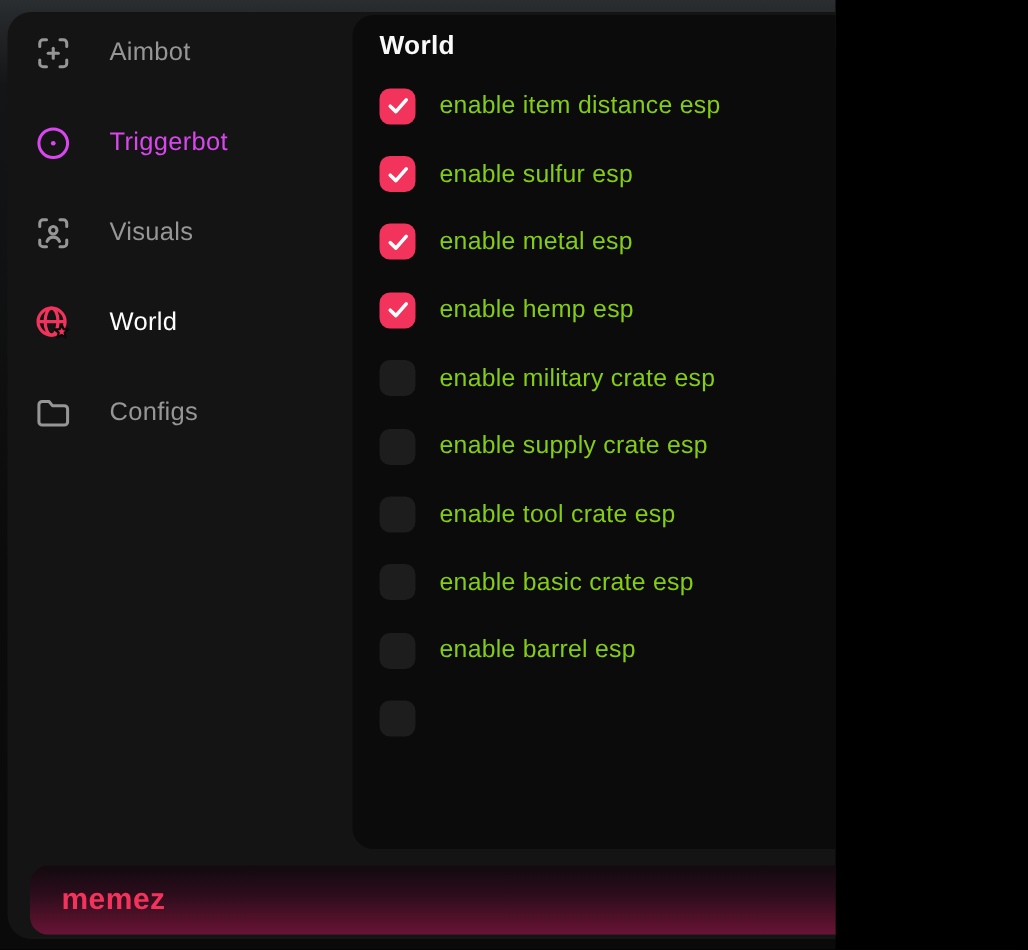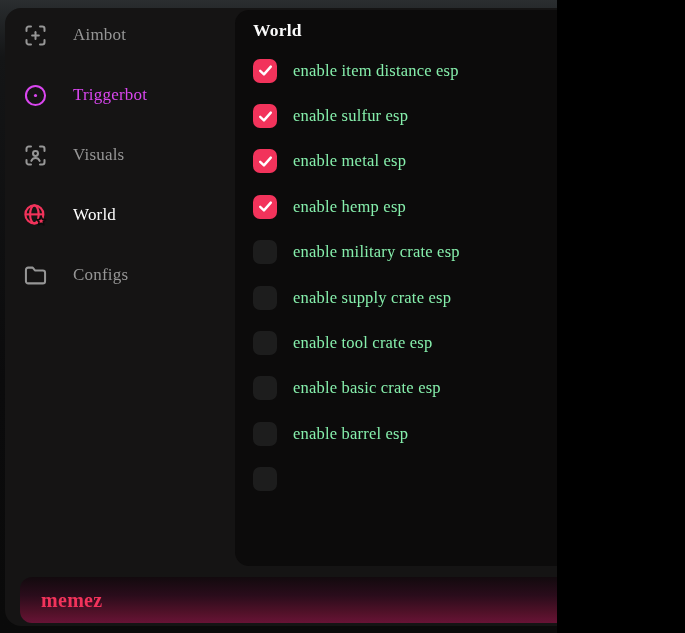--- a/index.html
+++ b/index.html
@@ -1,18 +1,18 @@
 <!DOCTYPE html>
 <html style="--accent: #f2335b;"><head>
 <meta charset="utf-8">
 <style>
   html,body{margin:0;padding:0;background:#000;}
   .screen{
     position:relative;width:557px;height:633px;overflow:hidden;
-    font-family:Liberation Serif, serif;
+    font-family:Liberation Sans, sans-serif;
     background:linear-gradient(180deg,#2b2e30 0%,#26292b 1.5%,#141516 9%,#0b0b0c 60%,#0a0a0a 100%);
   }
   .window{
     position:absolute;left:5px;top:8px;width:675px;height:618px;
     background:#151414;border-radius:16px;
   }
   
   .sidebar{position:absolute;left:0;top:-3px;width:230px;}
   .side-item{
     height:60px;display:flex;align-items:center;gap:24px;
@@ -35,21 +35,21 @@
   }
   .rows{position:absolute;left:18px;right:14px;top:38px;}
   .row{height:45.4px;display:flex;align-items:center;}
   .checkbox{
     width:24px;height:24px;border-radius:7px;background:#1d1d1d;flex:none;
     display:flex;align-items:center;justify-content:center;cursor:pointer;
   }
   .row.checked .checkbox{background:var(--accent);}
   .checkbox svg{width:17px;height:17px;display:none;}
   .row.checked .checkbox svg{display:block;}
-  .row-label{margin-left:16px;font-size:16.5px;color:#86efac;letter-spacing:.2px;}
+  .row-label{margin-left:16px;font-size:16.5px;color:#84cc16;letter-spacing:.2px;}
   .swatch{
     margin-left:auto;width:34px;height:27px;border-radius:8px;flex:none;cursor:pointer;
   }
   
   .footer{
     position:absolute;left:3px;right:3px;bottom:3px;height:46px;border-radius:12px;
     background:linear-gradient(180deg,#120a0e 0%,#2a0c1b 40%,#521129 78%,#681336 100%);
     display:flex;align-items:center;justify-content:space-between;padding:0 21px;box-sizing:border-box;margin-left:12px;
   }
   .brand{color:var(--accent);font-weight:bold;font-size:20px;letter-spacing:.3px;}

